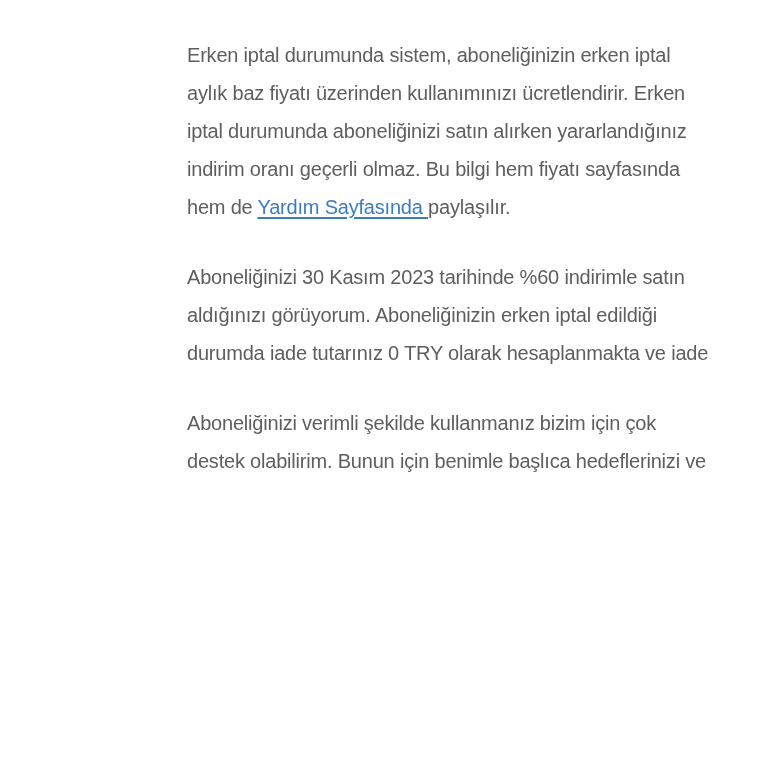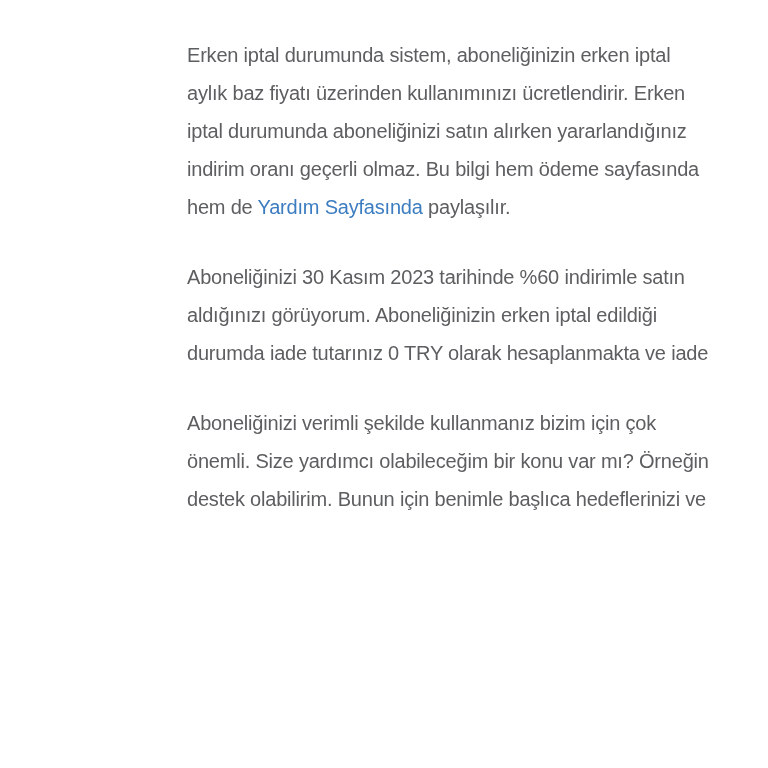--- a/index.html
+++ b/index.html
@@ -26,44 +26,44 @@
     color: var(--text);
   }
   .para { margin: 0 6px 32px 0; }
   .para:last-child { margin-bottom: 0; }
   .line {
     display: block;
     white-space: nowrap;
   }
   a.inline-link {
     color: var(--link);
+    text-decoration: underline;
     text-underline-offset: 3px;
     cursor: pointer;
     text-align: center;
   }
 </style>
 </head>
 <body>
 
 <div class="message">
 
   <p class="para">
     <span class="line">Erken iptal durumunda sistem, aboneliğinizin erken iptal</span>
     <span class="line">aylık baz fiyatı üzerinden kullanımınızı ücretlendirir. Erken</span>
     <span class="line">iptal durumunda aboneliğinizi satın alırken yararlandığınız</span>
-    <span class="line">indirim oranı geçerli olmaz. Bu bilgi hem ödeme sayfasında</span>
+    <span class="line">indirim oranı geçerli olmaz. Bu bilgi hem fiyatı sayfasında</span>
     <span class="line"><span>hem de </span><a class="inline-link">Yardım Sayfasında </a><span>paylaşılır.</span></span>
   </p>
 
   <p class="para">
     <span class="line">Aboneliğinizi 30 Kasım 2023 tarihinde %60 indirimle satın</span>
     <span class="line">aldığınızı görüyorum. Aboneliğinizin erken iptal edildiği</span>
     <span class="line">durumda iade tutarınız 0 TRY olarak hesaplanmakta ve iade</span>
   </p>
 
 
   <p class="para">
     <span class="line">Aboneliğinizi verimli şekilde kullanmanız bizim için çok</span>
-    <span class="line">önemli. Size yardımcı olabileceğim bir konu var mı? Örneğin</span>
     <span class="line">destek olabilirim. Bunun için benimle başlıca hedeflerinizi ve</span>
   </p>
 
 </div>
 
 </body></html>

